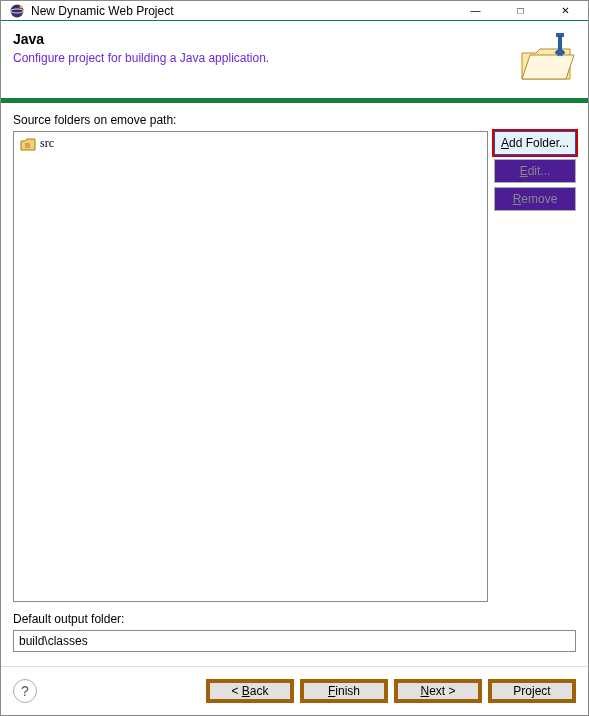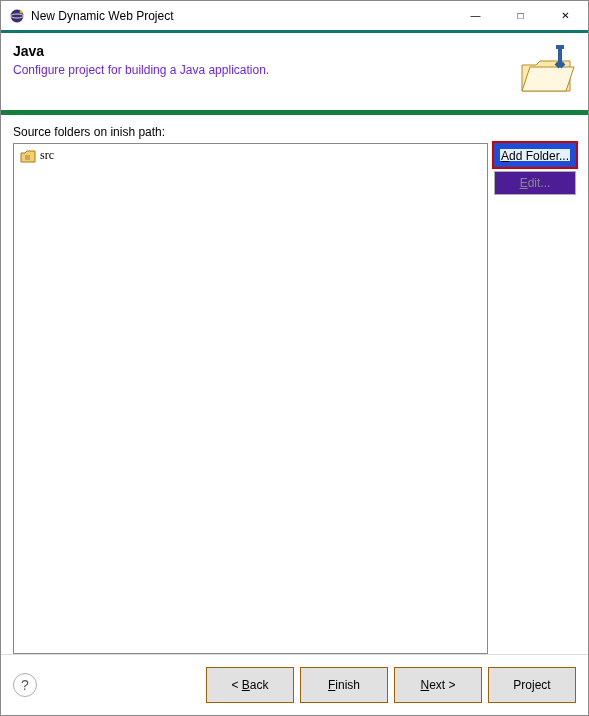--- a/index.html
+++ b/index.html
@@ -9,25 +9,25 @@
     font-size: 12px;
     background: #fff;
     width: 589px;
     height: 716px;
     border: 1px solid #888;
     display: flex;
     flex-direction: column;
     color: #000;
   }
   .titlebar {
-    height: 32px;
+    height: 20px;
     display: flex;
     align-items: center;
     padding-left: 8px;
-    border-bottom: 3px solid #0f766e;
+    border-bottom: 1px solid #0f766e;
   }
   .titlebar .eclipse-icon { width: 16px; height: 16px; margin-right: 6px; }
   .titlebar .title { flex: 1; font-size: 12px; }
   .titlebar .winbtn {
     width: 45px; height: 29px;
     display: flex; align-items: center; justify-content: center;
     font-family: "Segoe UI Symbol", sans-serif;
     font-size: 10px;
   }
   .banner {
@@ -67,21 +67,21 @@
     height: 24px;
     font-family: inherit; font-size: 12px;
     background: #4c1d95;
     border: 1px solid #adadad;
     padding: 0;
   }
   .side-buttons button:disabled { color: #888; }
   .side-buttons button.highlight {
     outline: 2px solid #d10000;
     outline-offset: 0;
-    border: 6px solid #1d4ed8;
+    border: 1px solid #1d4ed8;
     background: #e5f1fb;
   }
   .output-section { margin-top: 10px; margin-bottom: 14px; }
   .output-field {
     width: 100%;
     border: 1px solid #888;
     padding: 3px 5px;
     font-family: inherit; font-size: 12px;
     height: 22px;
   }
@@ -95,24 +95,24 @@
   .help-btn {
     width: 24px; height: 24px;
     border: 1px solid #adadad;
     border-radius: 50%;
     background: #fff;
     display: flex; align-items: center; justify-content: center;
     color: #555; font-size: 14px;
   }
   .footer-spacer { flex: 1; }
   .footer button.navbtn {
-    width: 88px; height: 36px;
+    width: 88px; height: 24px;
     font-family: inherit; font-size: 12px;
     background: #e1e1e1;
-    border: 1px solid #a16207;
+    border: 4px solid #a16207;
   }
   .mnemonic { text-decoration: underline; }
 </style>
 </head>
 <body>
 
 <div class="titlebar">
   <span class="eclipse-icon">
     <svg viewBox="0 0 16 16">
         <circle cx="8" cy="8" r="6.5" fill="#3b2d6d"></circle>
@@ -135,39 +135,44 @@
     <svg viewBox="0 0 60 55">
       <path d="M6 22 L20 22 L24 18 L54 18 L54 48 L6 48 Z" fill="#ffe9a8" stroke="#b58b2a"></path>
       <path d="M6 48 L14 24 L58 24 L50 48 Z" fill="#fff7df" stroke="#b58b2a"></path>
       <path d="M44 4 L44 24 M44 24 L40 20 M44 24 L48 20" fill="none" stroke="#2a5fa3" stroke-width="4"></path>
       <rect x="40" y="2" width="8" height="4" fill="#2a5fa3"></rect>
     </svg>
   </span>
 </div>
 
 <div class="content">
-  <div class="section-label">Source folders on inish path:</div>
+  <div class="section-label">Source folders on emove path:</div>
   <div class="folders-row">
     <div class="folders-list">
       <div class="folder-item">
         <span class="folder-icon">
           <svg viewBox="0 0 16 14">
               <path d="M1 4 L5 4 L7 2 L15 2 L15 13 L1 13 Z" fill="#f3d06b" stroke="#a97b1d"></path>
               <path d="M5 6 L10 6 L10 11 L5 11 Z" fill="#b0895a" opacity="0.6"></path>
             </svg>
         </span>
         <span>src</span>
       </div>
     </div>
     <div class="side-buttons">
       <button class="highlight"><span class="mnemonic">A</span><span>dd Folder...</span></button>
       <button disabled=""><span class="mnemonic">E</span>dit...</button>
+      <button disabled=""><span class="mnemonic">R</span>emove</button>
     </div>
   </div>
 
+  <div class="output-section">
+    <div class="section-label">Default output folder:</div>
+    <input class="output-field" value="build\classes" style="">
+  </div>
 </div>
 
 <div class="footer">
   <div class="help-btn">
     <span>?</span>
   </div>
   <div class="footer-spacer"></div>
   <button class="navbtn">&lt; <span class="mnemonic">B</span>ack</button>
   <button class="navbtn"><span class="mnemonic">F</span>inish</button>
   <button class="navbtn"><span class="mnemonic">N</span>ext &gt;</button>

